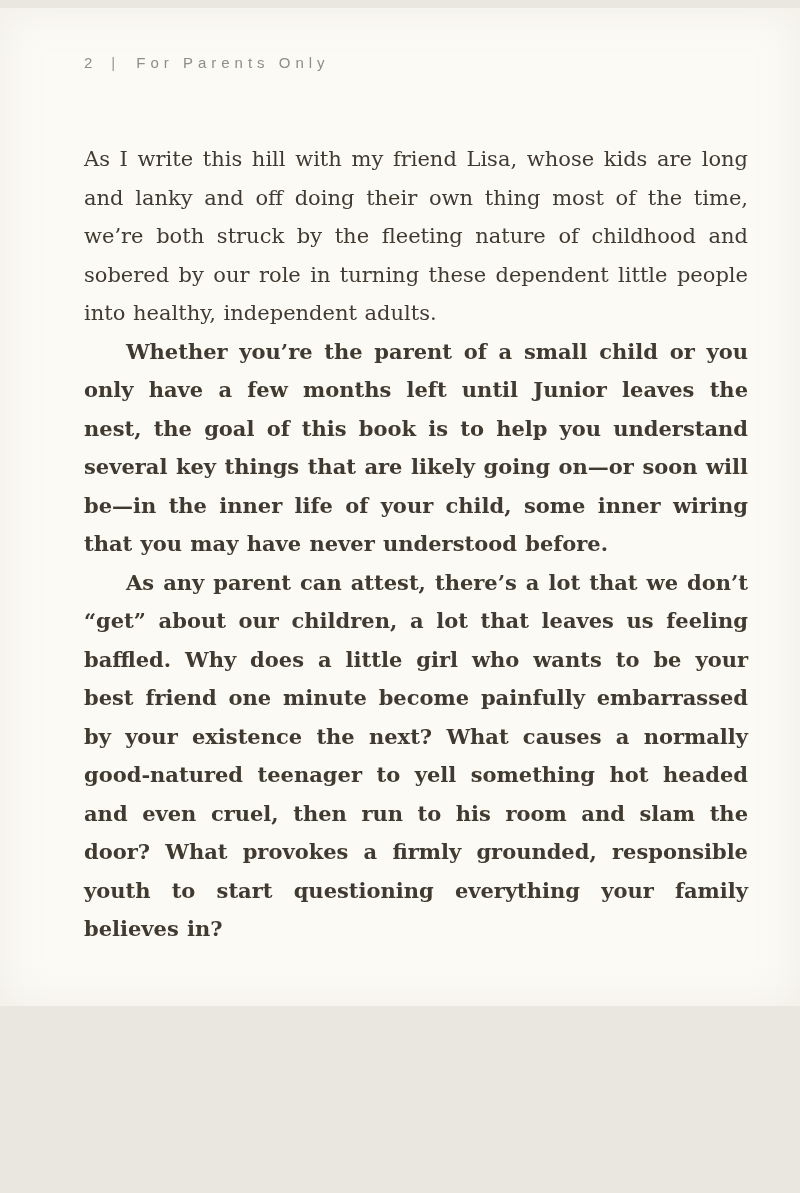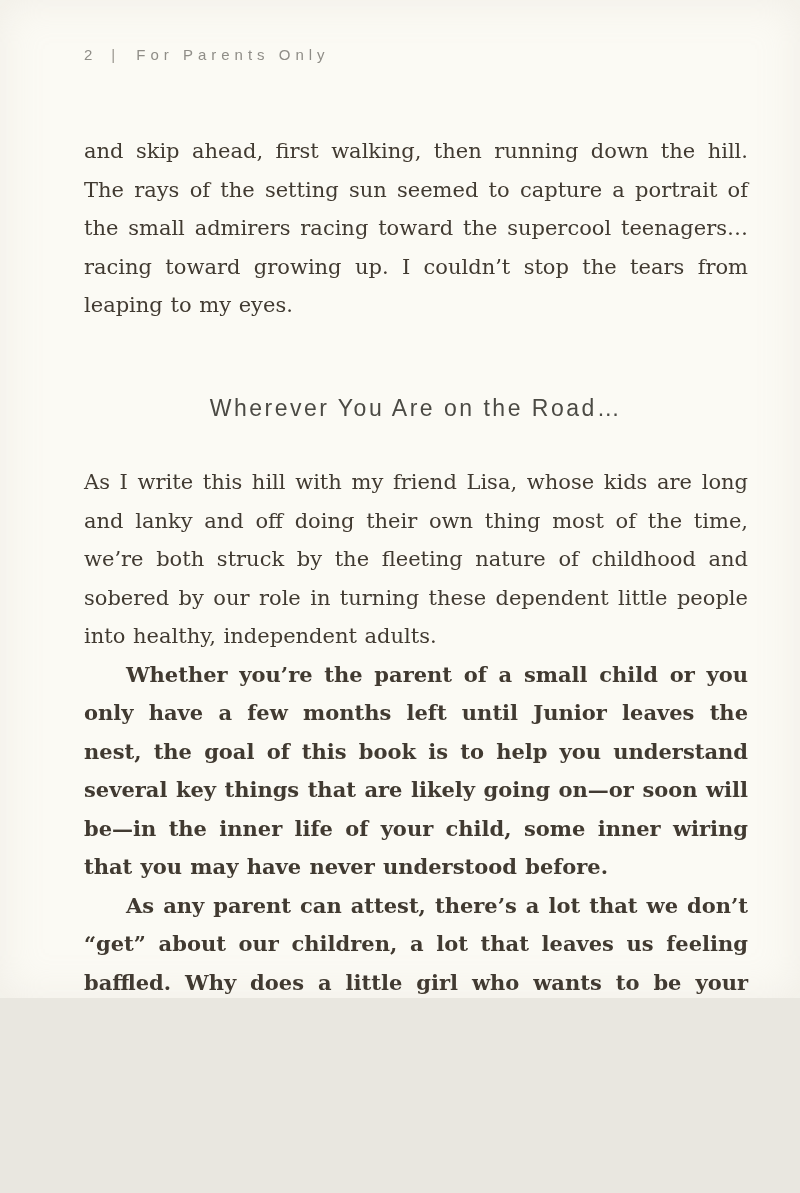--- a/index.html
+++ b/index.html
@@ -4,21 +4,21 @@
 <style>
   html, body {
     margin: 0;
     padding: 0;
     background: #e9e7e0;
   }
   .page {
     position: relative;
     width: 800px;
     height: 998px;
-    margin: 0 auto;
+    margin: 8px auto;
     background: #fbfaf4;
     overflow: hidden;
     font-family: "DejaVu Serif", "Liberation Serif", serif;
     box-shadow: inset 0 0 40px rgba(210,205,190,0.25);
   }
   .running-header {
     position: absolute;
     top: 46px;
     left: 84px;
     right: 54px;
@@ -68,20 +68,18 @@
 </head>
 <body>
 
 <div class="page">
 
   <div class="running-header">
     <span class="page-num">2</span><span class="divider">|</span><span>For Parents Only</span>
   </div>
 
   <div class="text-block">
-    <p>and skip ahead, first walking, then running down the hill. The rays of the setting sun seemed to capture a portrait of the small admirers racing toward the supercool teenagers…racing toward growing up. I couldn’t stop the tears from leaping to my eyes.</p>
-    <h2 class="section-heading">Wherever You Are on the Road…</h2>
     <p>As I write this hill with my friend Lisa, whose kids are long and lanky and off doing their own thing most of the time, we’re both struck by the fleeting nature of childhood and sobered by our role in turning these dependent little people into healthy, independent adults.</p>
     <p class="indent">Whether you’re the parent of a small child or you only have a few months left until Junior leaves the nest, the goal of this book is to help you understand several key things that are likely going on—or soon will be—in the inner life of your child, some inner wiring that you may have never understood before.</p>
     <p class="indent">As any parent can attest, there’s a lot that we don’t “get” about our children, a lot that leaves us feeling baffled. Why does a little girl who wants to be your best friend one minute become painfully embarrassed by your existence the next? What causes a normally good-natured teenager to yell something hot headed and even cruel, then run to his room and slam the door? What provokes a firmly grounded, responsible youth to start questioning everything your family believes in?</p>
   </div>
 
 </div>
 
 </body></html>

